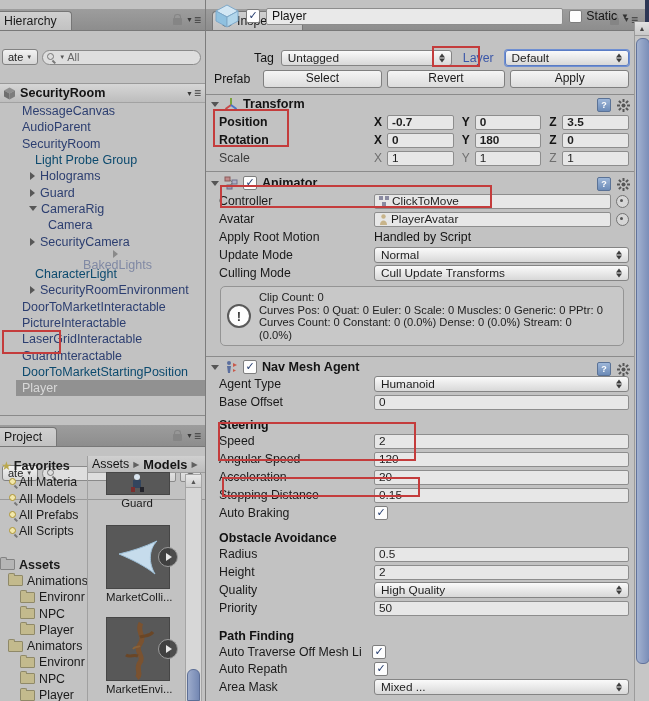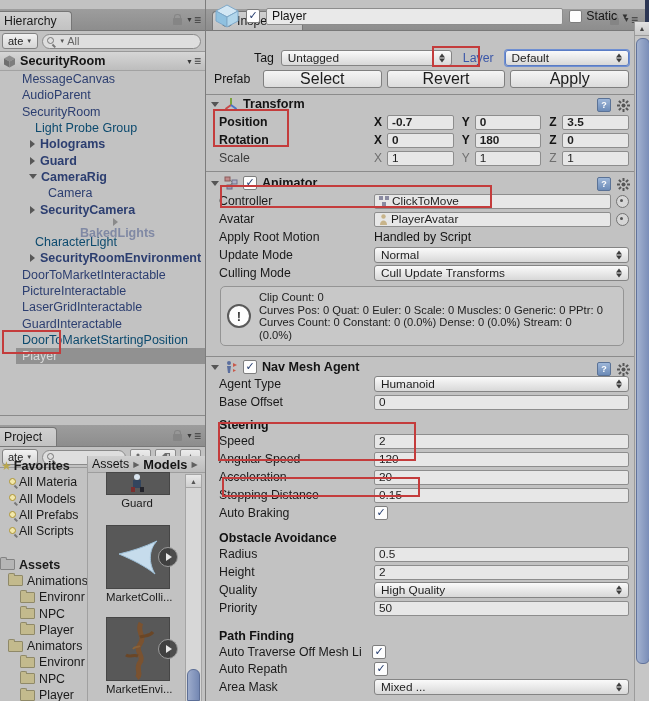--- a/index.html
+++ b/index.html
@@ -18,21 +18,21 @@
   .lock{width:9px;height:7px;background:#858585;border-radius:1px;position:relative;margin-top:4px;}
   .lock::before{content:"";position:absolute;left:1px;top:-4px;width:5px;height:4px;
     border:1.5px solid #858585;border-bottom:none;border-radius:3px 3px 0 0;}
   .tabmenu{display:flex;align-items:center;color:#383838;}
   .tabmenu .tri{font-size:7px;margin-right:1px;}
   .tabmenu .bars{font-size:12px;font-weight:bold;line-height:10px;}
   .info-badge{width:12px;height:12px;border-radius:50%;background:#4a4a4a;color:#f0f0f0;
     font-size:9px;font-weight:bold;display:flex;align-items:center;justify-content:center;flex:none;}
   
   .ptoolbar{height:18px;background:#c2c2c2;border-bottom:1px solid #999;display:flex;
-    align-items:center;padding:1px 4px;gap:4px;}
+    align-items:center;padding:17px 4px;gap:4px;}
   .mini-btn{height:14px;background:linear-gradient(#f2f2f2,#d6d6d6);border:1px solid #828282;
     border-radius:3px;font-size:11px;color:#222;display:flex;align-items:center;gap:3px;
     padding:0 5px;margin-left:-2px;white-space:nowrap;}
   .mini-btn .tri{font-size:6px;color:#444;}
   .searchpill{flex:1;height:13px;background:#dedede;border:1px solid #8a8a8a;border-radius:8px;
     display:flex;align-items:center;padding:0 6px 0 3px;gap:2px;color:#666;font-size:11px;}
   .mag{width:11px;height:11px;position:relative;flex:none;}
   .mag::before{content:"";position:absolute;left:1px;top:1px;width:5px;height:5px;
     border:1.4px solid #777;border-radius:50%;}
   .mag::after{content:"";position:absolute;right:1px;bottom:0;width:4px;height:1.6px;
@@ -40,21 +40,21 @@
   .mag.gold::before{border-color:#ad9433;background:#f1e7ab;}
   .tool-ico{width:19px;height:15px;background:linear-gradient(#ececec,#d2d2d2);
     border:1px solid #8b8b8b;border-radius:2px;display:flex;align-items:center;
     justify-content:center;font-size:10px;color:#6a6a6a;flex:none;}
   
   .scene-row{height:18px;background:linear-gradient(#d6d6d6,#bdbdbd);border-bottom:1px solid #a2a2a2;
     display:flex;align-items:center;gap:4px;padding-left:3px;font-weight:bold;font-size:12.6px;position:relative;}
   .hlist{position:relative;margin-left:16px;}
   .hi{height:16.3px;display:flex;align-items:center;font-size:12.5px;color:#2c3e70;white-space:nowrap;}
   .hi.ind0{padding-left:6px;} .hi.ind1{padding-left:19px;} .hi.ind2{padding-left:32px;}
-  .hi.arrowed{padding-left:6px;} .hi.arrowed.ind1{padding-left:14px;font-weight:bold;}
+  .hi.arrowed{padding-left:6px;} .hi.arrowed.ind1{padding-left:14px;}
   .hi .tri-r{width:0;height:0;border-top:4px solid transparent;border-bottom:4px solid transparent;
     border-left:5px solid #575757;margin-right:5px;flex:none;}
   .hi .tri-d{width:0;height:0;border-left:4px solid transparent;border-right:4px solid transparent;
     border-top:5px solid #575757;margin-right:4px;margin-left:-1px;flex:none;}
   .hi.blk{color:#0c4a6e;} .hi.dis{color:#8089a4;flex-direction:column;} .hi.dis .tri-r{border-left-color:#8a8a8a;}
   .hi.sel{background:#919191;color:#d8d8d8;}
   
   .pcontent{position:absolute;left:0;right:0;top:40px;bottom:0;display:flex;}
   .ptree{width:87px;border-right:1px solid #a0a0a0;padding-top:2px;overflow:hidden;}
   .pi{height:16.3px;display:flex;align-items:center;font-size:12.3px;white-space:nowrap;
@@ -139,21 +139,21 @@
   .staticwrap{display:flex;align-items:center;gap:4px;flex:none;font-size:12.3px;}
   .statictri{font-size:8px;color:#333;}
   .hrow2{display:flex;align-items:center;gap:7px;height:20px;padding-left:40px;margin-top:20px;}
   .taglbl{flex:none;font-size:12.3px;}
   .layerlbl{flex:none;font-size:12.3px;color:#3a56a8;padding:0 4px;}
   .dd-tag{width:147px;flex:none;}
   .dd-layer{flex:1;box-shadow:0 0 0 1px #6f8fd2;border-color:#5a7cc4;}
   .hrow3{display:flex;align-items:center;gap:5px;height:22px;}
   .prefablbl{width:44px;flex:none;font-size:12.3px;}
   .pbtn{flex:1;height:16px;background:linear-gradient(#f5f5f5,#dcdcdc);border:1px solid #7f7f7f;
-    border-radius:3px;font-size:16px;color:#1c1c1c;display:flex;align-items:center;justify-content:center;}
+    border-radius:3px;font-size:12px;color:#1c1c1c;display:flex;justify-content:center;}
   
   .iscroll{position:absolute;right:1px;top:22px;bottom:0;width:14px;background:#c6c6c6;
     border-left:1px solid #9b9b9b;}
   .iscroll .up{height:13px;background:linear-gradient(#e2e2e2,#c8c8c8);border-bottom:1px solid #9b9b9b;
     display:flex;align-items:center;justify-content:center;font-size:7px;color:#444;}
   .iscroll .thumbbar{position:absolute;left:1px;width:12px;top:16px;height:624px;border-radius:6px;
     background:linear-gradient(90deg,#a3b2d0,#7a8eb8);border:1px solid #61739b;}
   .corner-dark{position:absolute;right:0;top:0;width:5px;height:24px;background:#2c3654;}
   .spacer4{height:4px;} .spacer6{height:6px;} .spacer9{height:9px;} .spacer2{height:2px;}
   

